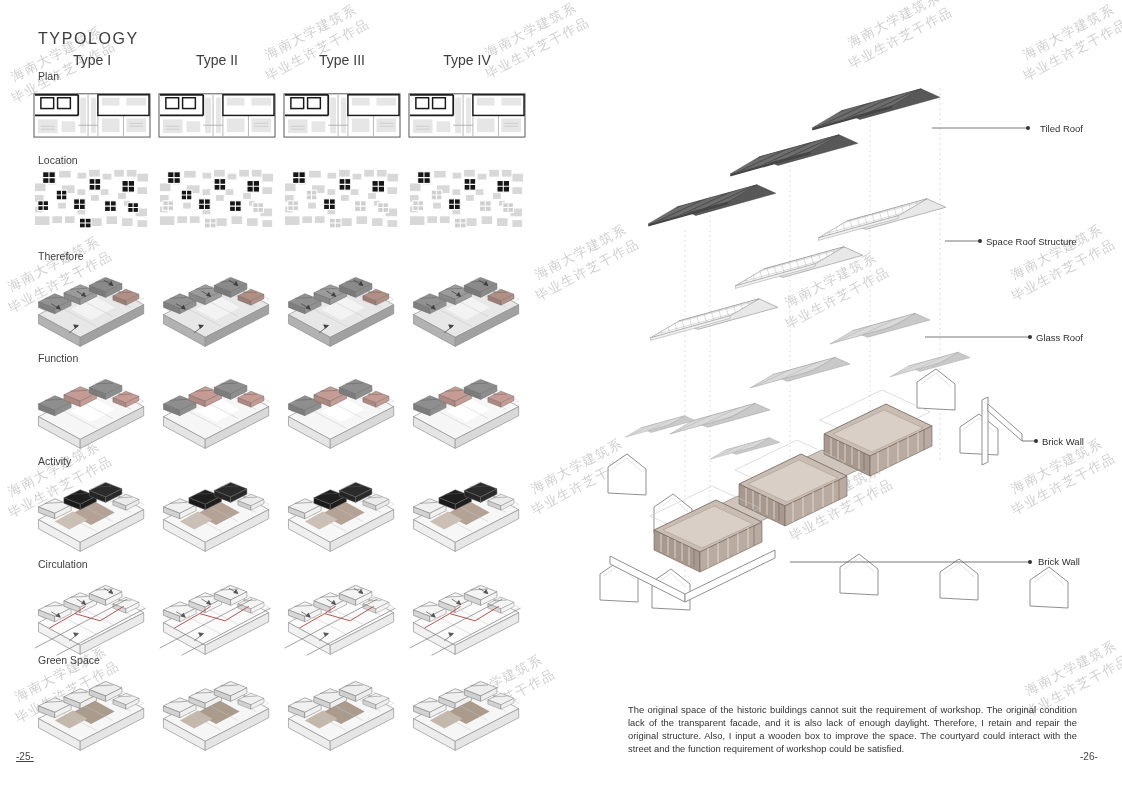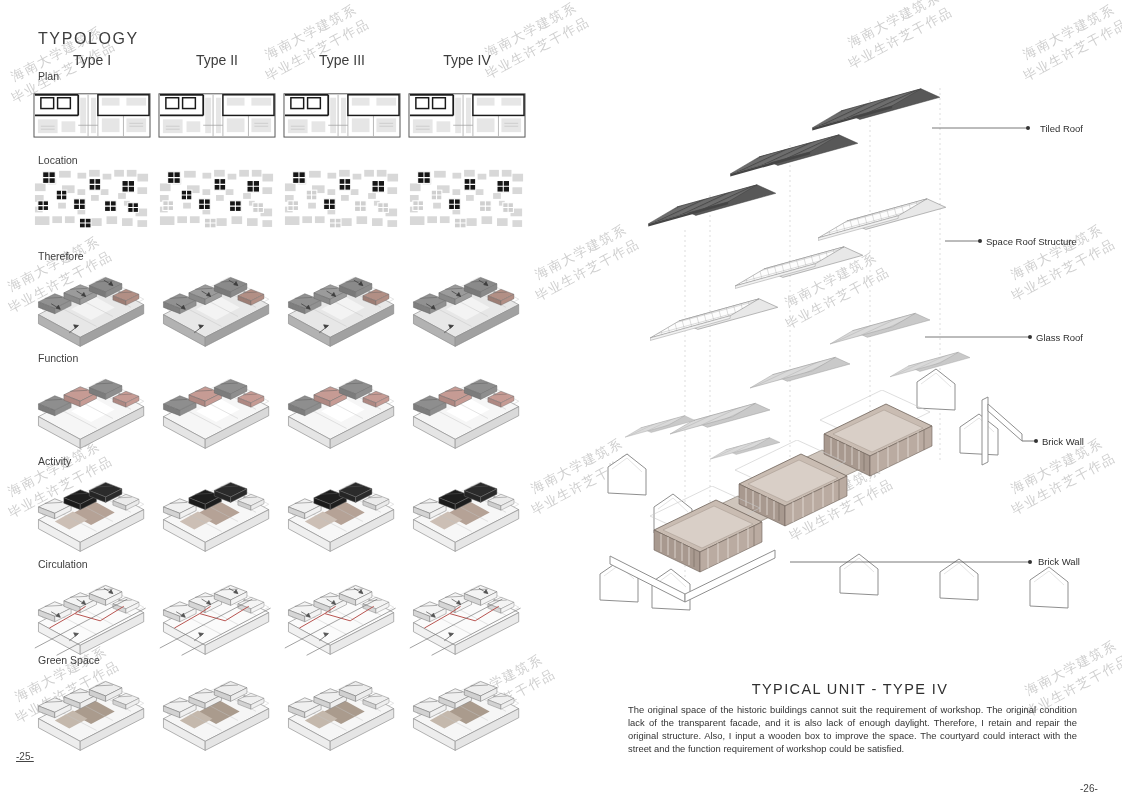--- a/index.html
+++ b/index.html
@@ -23,21 +23,21 @@
   .loc.c3,.loc.c4{--hlB:#cfcfcf;--hlC:#cfcfcf}
   
   .axon-main{position:absolute;left:590px;top:60px;}
   .callout-label{position:absolute;font-size:9.5px;color:#2e2e2e;white-space:nowrap;}
   .detail-title{position:absolute;left:630px;top:681px;width:440px;text-align:center;
                 font-size:14.5px;letter-spacing:1.4px;color:#2f2f2f;}
   .detail-text{position:absolute;left:628px;top:703px;width:449px;font-size:9.4px;line-height:1.4;
                text-align:justify;color:#333333;}
   .page-num{position:absolute;font-size:10px;color:#444;}
   .pn-left{left:16px;top:751px;text-decoration:underline;}
-  .pn-right{left:1080px;top:751px;margin-top:32px;}
+  .pn-right{left:1080px;top:751px;}
   
   .wm{position:absolute;transform:rotate(-28deg);transform-origin:left top;font-size:13px;
       letter-spacing:1.5px;color:#a6a6a6;opacity:.55;line-height:1.45;white-space:nowrap;pointer-events:none;}
   .wm span{display:block}
   .wm span:last-child{margin-left:-10px}
   .defs-holder{position:absolute;width:0;height:0;overflow:hidden;}
 </style>
 </head>
 <body>
 
@@ -468,19 +468,18 @@
       <circle cx="440" cy="502" r="2"></circle>
     </g>
   </svg>
 
   <div class="callout-label" style="left:1040px;top:123px">Tiled Roof</div>
   <div class="callout-label" style="left:986px;top:236px">Space Roof Structure</div>
   <div class="callout-label" style="left:1036px;top:332px">Glass Roof</div>
   <div class="callout-label" style="left:1042px;top:436px">Brick Wall</div>
   <div class="callout-label" style="left:1038px;top:556px">Brick Wall</div>
 
-  <div class="detail-title">TYPICAL UNIT - TYPE IV</div>
   <div class="detail-text">The original space of the historic buildings cannot suit the requirement of workshop. The original condition lack of the transparent facade, and it is also lack of enough daylight. Therefore, I retain and repair the original structure. Also, I input a wooden box to improve the space. The courtyard could interact with the street and the function requirement of workshop could be satisfied.</div>
 
   <div class="page-num pn-left">-25-</div>
   <div class="page-num pn-right">-26-</div>
 
 </div>
 
 </body></html>

